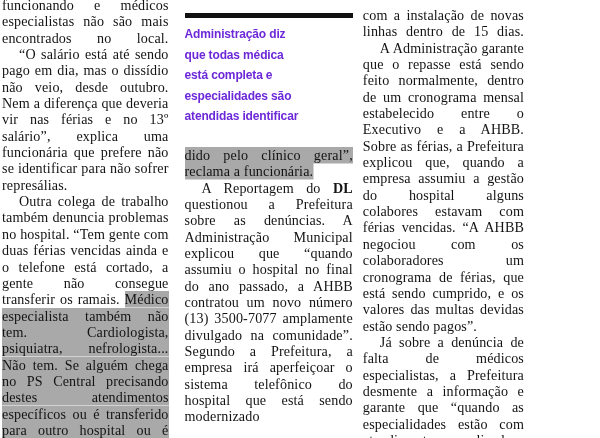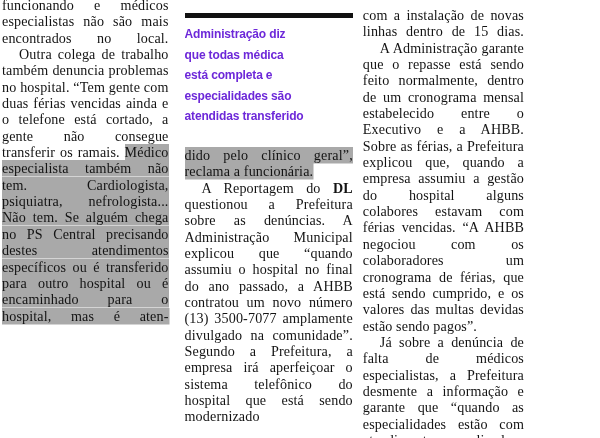--- a/index.html
+++ b/index.html
@@ -122,39 +122,40 @@
 </head>
 <body>
 
 <div id="clipping">
 
   <div class="column col-1">
     <div class="col-1-inner">
 
       <p class="body-text justify-all">funcionando e médicos especialistas não são mais encontrados no local.</p>
 
+      <p class="body-text indent">“O salário está até sendo pago em dia, mas o dissídio não veio, desde outubro. Nem a diferença que deveria vir nas férias e no 13º salário”, explica uma funcionária que prefere não se identificar para não sofrer represálias.</p>
 
       <p class="body-text indent justify-all"><span>Outra colega de trabalho também denuncia problemas no hospital. “Tem gente com duas férias vencidas ainda e o telefone está cortado, a gente não consegue transferir os ramais. </span><span class="hl">Médico especialista também não tem. Cardiologista, psiquiatra, nefrologista... Não tem. Se alguém chega no PS Central precisando destes atendimentos específicos ou é transferido para outro hospital ou é encaminhado para o hospital, mas é aten-</span></p>
 
     </div>
   </div>
 
   <div class="col-gutter-a"></div>
 
   <div class="column col-2">
 
     <div class="rule-top"></div>
 
 
     <div class="deck">
       <span class="deck-line">Administração diz</span>
       <span class="deck-line">que todas médica</span>
       <span class="deck-line">está completa e</span>
       <span class="deck-line">especialidades são</span>
-      <span class="deck-line">atendidas transferido</span>
+      <span class="deck-line">atendidas identificar</span>
     </div>
 
     <div class="col2-body-wrap">
 
       <p class="body-text"><span class="hl">dido pelo clínico geral”, reclama a funcionária.</span></p>
 
       <p class="body-text indent"><span>A Reportagem do </span><b class="inline-bold">DL</b><span> questionou a Prefeitura sobre as denúncias. A Administração Municipal explicou que “quando assumiu o hospital no final do ano passado, a AHBB contratou um novo número (13) 3500-7077 amplamente divulgado na comunidade”. Segundo a Prefeitura, a empresa irá aperfeiçoar o sistema telefônico do hospital que está sendo modernizado</span></p>
 
     </div>
   </div>

